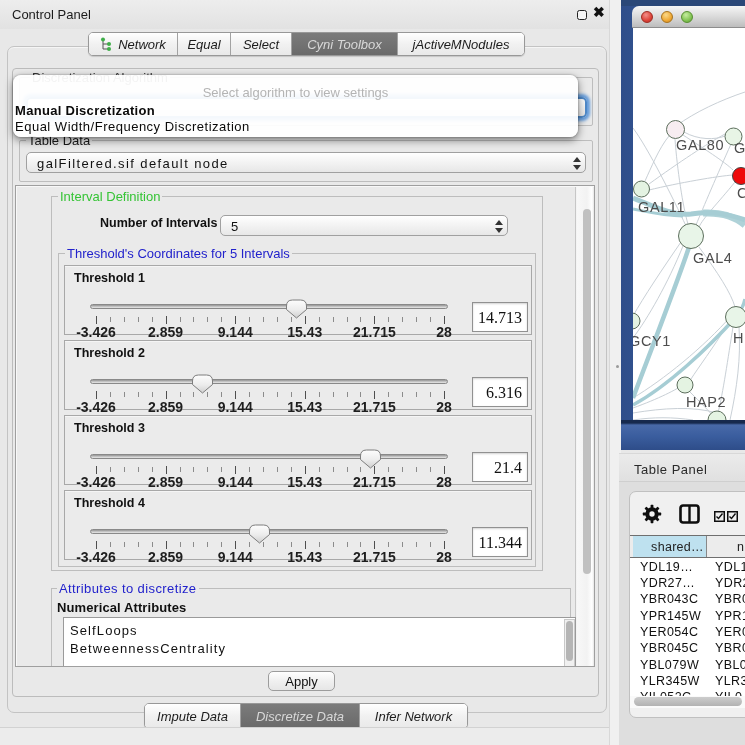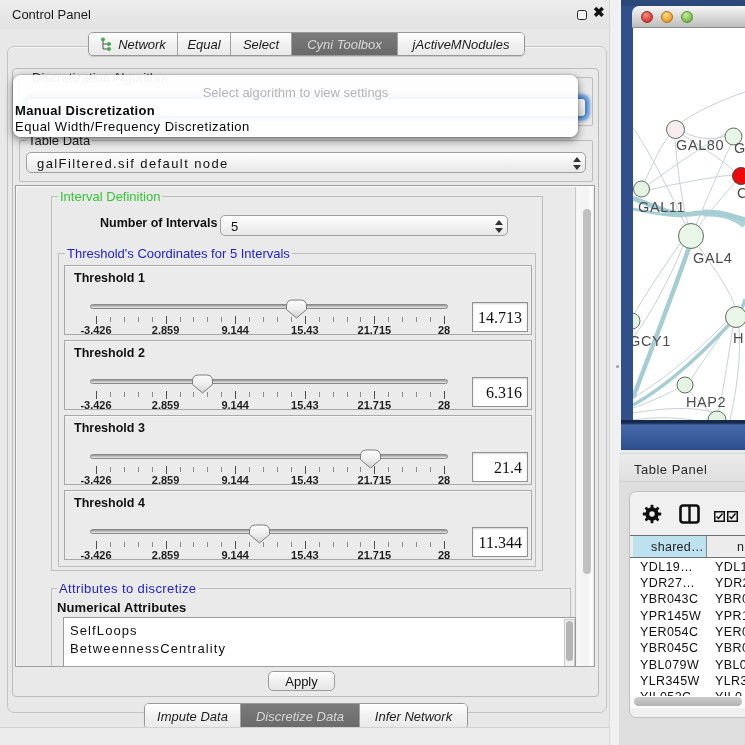--- a/index.html
+++ b/index.html
@@ -40,21 +40,21 @@
 #scrollpanel { left:15px; top:185px; width:580px; height:482px; border:1px solid #9f9f9f; background:#eaeaea; box-shadow:inset 1px 1px 0 #f8f8f8; overflow:hidden; }
 #vtrack { left:559px; top:1px; width:20px; height:480px; background:linear-gradient(90deg,#b0b0b0 0,#f8f8f8 8%,#f2f2f2 60%,#ffffff 85%,#d8d8d8 100%); }
 #vthumb { left:567px; top:23px; width:8px; height:365px; background:#c0c0c0; border-radius:4px; }
 
 
 .tblock { position:absolute; left:48px; width:468px; height:70px; background:#ebebeb; border:1px solid #a8a8a8; box-shadow:inset 0 1px 0 #f5f5f5; }
 .tname { position:absolute; left:9px; top:5px; font-size:12.5px; font-weight:bold; color:#111; }
 .ttrack { position:absolute; left:25px; top:38px; width:358px; height:5px; border:1px solid #898989; border-radius:3px; background:linear-gradient(180deg,#939393,#c6c6c6 55%,#e8e8e8); }
 .tickmin { position:absolute; left:30.5px; top:51px; width:349.5px; height:5px; background:repeating-linear-gradient(90deg,#8b8b8b 0,#8b8b8b 1px,transparent 1px,transparent 13.92px); }
 .tickmaj { position:absolute; left:30.5px; top:50px; width:349.5px; height:8px; background:repeating-linear-gradient(90deg,#4e4e4e 0,#4e4e4e 1px,transparent 1px,transparent 69.6px); }
-.tlab { position:absolute; top:58px; font-size:11px; font-weight:bold; color:#1e1e1e; transform:translateX(-50%); }
+.tlab { position:absolute; top:58px; font-size:14px; font-weight:bold; color:#1e1e1e; transform:translateX(-50%); }
 .thumb { position:absolute; top:33px; width:21px; height:20px; }
 .tfield { position:absolute; left:407px; top:36px; width:56px; height:30px; background:#fff; border:1px solid #919191; box-shadow:inset 0 1px 2px rgba(0,0,0,0.18); font-family:"Liberation Serif",serif; font-size:16px; color:#111; text-align:right; padding:6px 5px 0 0; }
 
 
 #attrlist { left:47px; top:431px; width:513px; height:50px; background:#fff; border:1px solid #9a9a9a; font-size:13px; color:#111; letter-spacing:1.1px; }
 #attrlist { padding-top:4px; }
 #attrlist div { height:18px; line-height:17px; padding-left:6px; }
 
 
 #popup { left:13px; top:75px; width:565px; height:62px; background:rgba(255,255,255,0.94); border-radius:8px; box-shadow:0 3px 9px rgba(0,0,0,0.5), 0 0 2px rgba(0,0,0,0.35); }

